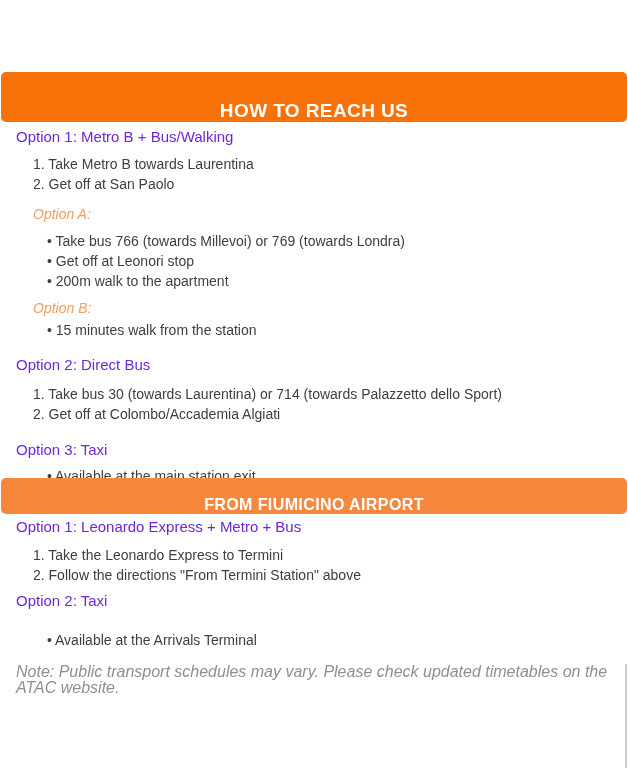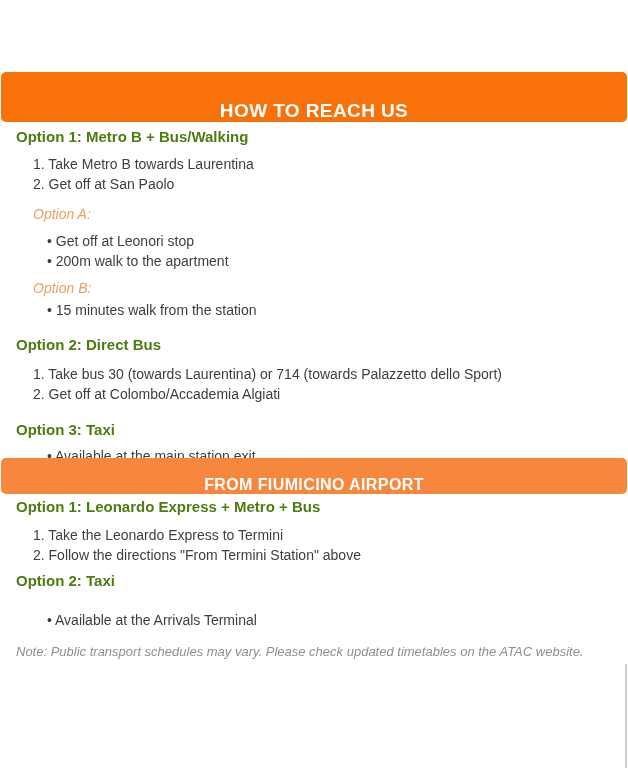--- a/index.html
+++ b/index.html
@@ -36,22 +36,22 @@
   }
   .banner-fiumicino {
     position: relative;
     z-index: 2;
     height: 36px;
     background: #f8873e;
     font-size: 16px;
   }
   .content { padding: 0 16px; font-size: 14px; }
   .opt-heading {
-    color: #4d7c0f;
-    font-weight: bold;
+    color: #6d28d9;
+    font-weight: normal;
     font-size: 15px;
     line-height: 18px;
   }
   .step { margin-left: 17px; line-height: 20px; }
   .sub-label {
     margin-left: 17px;
     color: #ee9e63;
     font-style: italic;
     line-height: 16px;
   }
@@ -73,21 +73,21 @@
     overflow: hidden;
   }
   .h-leonardo     { margin-top: 4px; }
   .steps-3        { margin-top: 9px; }
   .h-taxi2        { margin-top: 7px; }
   .bullets-c      { margin-top: 20px; }
   .note {
     margin: 14px 16px 8px 16px;
     color: #8f8f8f;
     font-style: italic;
-    font-size: 13px;
+    font-size: 16px;
     line-height: 16px;
   }
   .right-edge-line {
     position: absolute;
     right: 1px;
     top: 664px;
     width: 2px;
     height: 104px;
     background: #cccccc;
   }
@@ -105,20 +105,21 @@
   <div class="content">
 
     <div class="opt-heading h-first">Option 1: Metro B + Bus/Walking</div>
     <div class="steps-1">
       <div class="step">1. Take Metro B towards Laurentina</div>
       <div class="step">2. Get off at San Paolo</div>
     </div>
 
     <div class="sub-label sub-a">Option A:</div>
     <div class="bullets-a">
+      <div class="bullet">• Take bus 766 (towards Millevoi) or 769 (towards Londra)</div>
       <div class="bullet">• Get off at Leonori stop</div>
       <div class="bullet">• 200m walk to the apartment</div>
     </div>
 
     <div class="sub-label sub-b">Option B:</div>
     <div class="bullets-b">
       <div class="bullet">• 15 minutes walk from the station</div>
     </div>
 
     <div class="opt-heading h-direct-bus">Option 2: Direct Bus</div>

